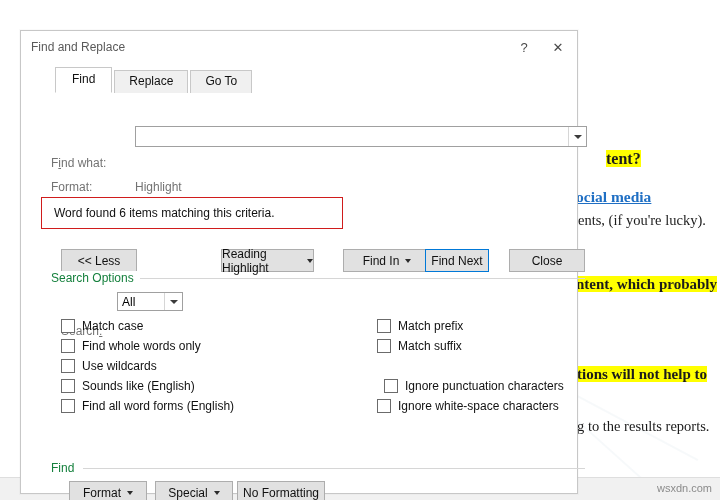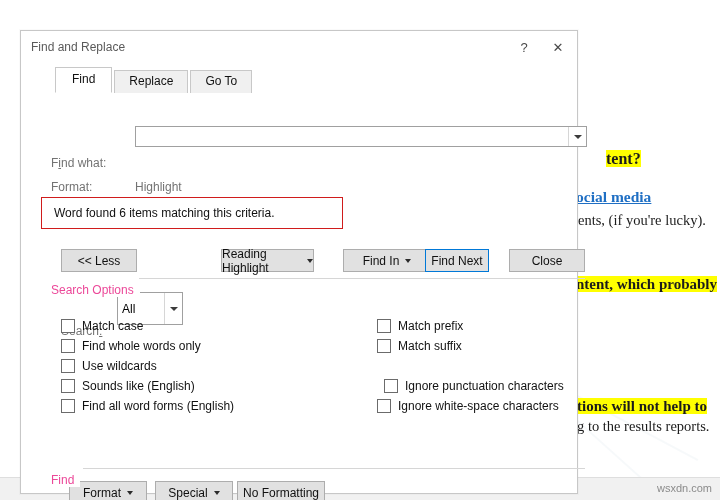--- a/index.html
+++ b/index.html
@@ -231,37 +231,36 @@
     border-right: 3.5px solid transparent;
     border-top: 4px solid #2b2b2b;
     margin-left: 6px;
     display: inline-block;
   }
 
   
   .group-title {
     position: absolute;
     font-size: 12px;
-    color: #ec4899;
+    color: #15803d;
     background: #ffffff;
     padding-right: 6px;
     z-index: 2;
-    margin-top: 12px;
   }
   .group-rule {
     position: absolute;
     height: 1px;
     background: #d6d6d6;
   }
 
   
   .sel {
     position: absolute;
     width: 66px;
-    height: 33px;
+    height: 19px;
     border: 1px solid #a0a0a0;
     background: #ffffff;
     display: flex;
     align-items: center;
     font-size: 12px;
     padding-left: 4px;
     box-sizing: border-box;
   }
   .sel .arrow {
     position: absolute;
@@ -312,21 +311,21 @@
   </div>
 
   <div class="doc-line" style="left:578px; top:212px; font-size:14.5px;">
     <span>ents, (if you're lucky).</span>
   </div>
 
   <div class="doc-line" style="left:576px; top:276px; font-weight:bold; font-size:15px;">
     <span class="hl">ntent, which probably</span>
   </div>
 
-  <div class="doc-line" style="left:577px; top:366px; font-weight:bold; font-size:15px;margin-top:32px;">
+  <div class="doc-line" style="left:577px; top:366px; font-weight:bold; font-size:15px;">
     <span class="hl">tions will not help to</span>
   </div>
 
   <div class="doc-line" style="left:577px; top:418px; font-size:14.5px;">
     <span>g to the results reports.</span>
   </div>
 
   <div class="doc-line" style="left:96px; top:489px; font-size:14.5px; color:#2b2b2b;">
     <span>It ranks better in search results.</span>
   </div>

